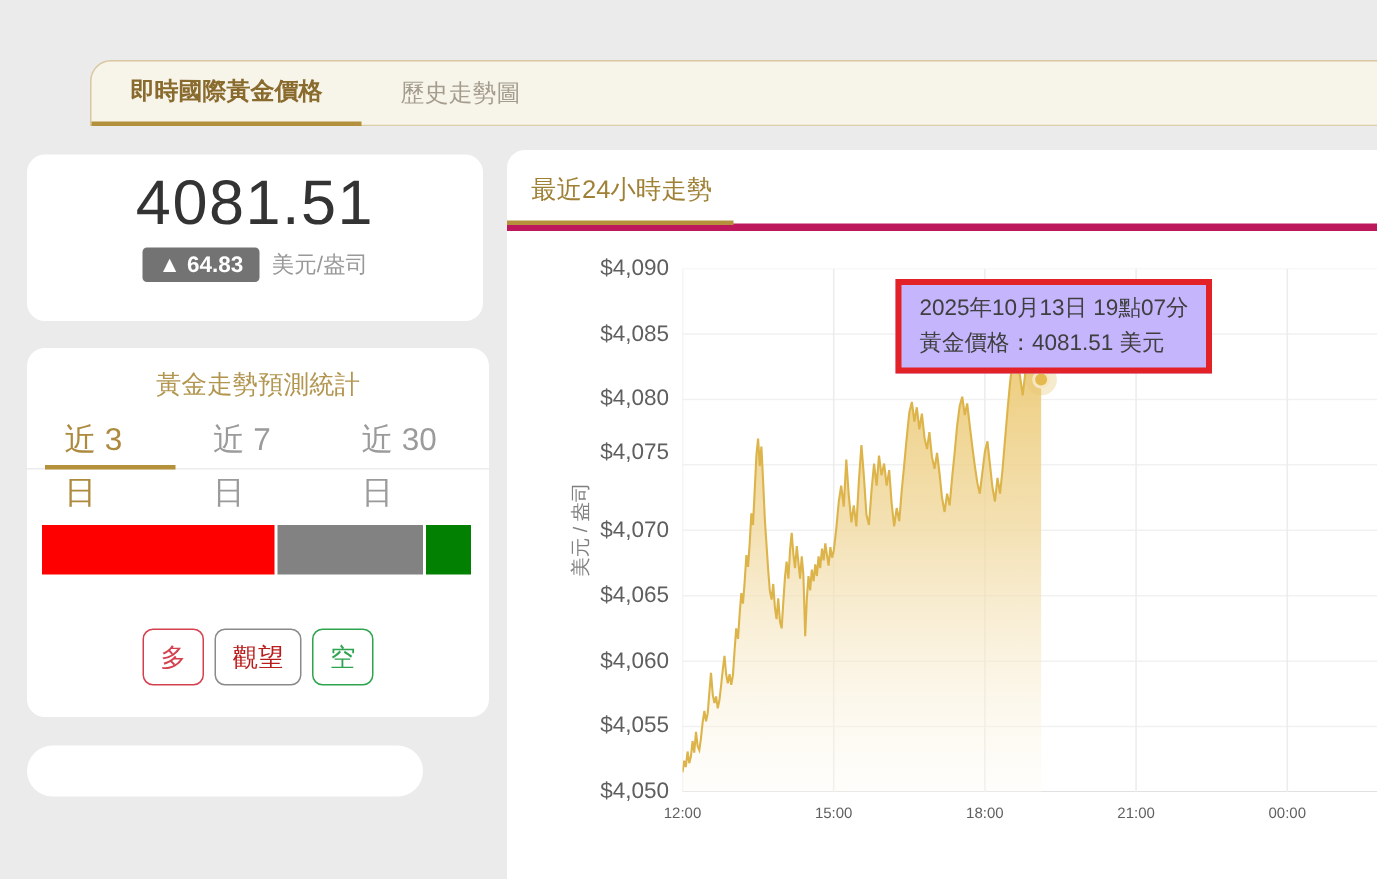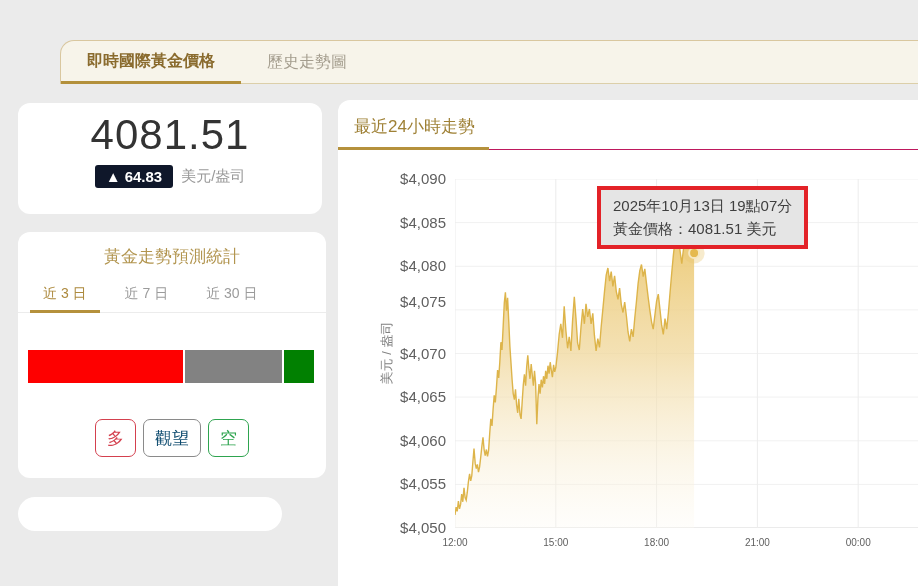--- a/index.html
+++ b/index.html
@@ -25,85 +25,85 @@
   .chg-badge { color:#fff; font-size:15px; font-weight:bold; padding:3px 11px; border-radius:3px; }
   .unit { color:#999; font-size:15px; }
 
   
   .pred-card { left:18px; top:232px; width:308px; height:246px; }
   .pc-title { position:absolute; top:13px; left:0; right:0; text-align:center;
     color:#b2954f; font-size:17px; }
   .pc-tabs { position:absolute; top:44px; left:0; right:0; height:37px;
     border-bottom:1px solid #ececec; display:flex; }
   .ptab { height:37px; line-height:35px; padding:0 13px; margin-left:12px;
-    font-size:14px; color:#9b9b9b; cursor:pointer; }
+    font-size:21px; color:#9b9b9b; cursor:pointer; }
   .ptab.active { color:#ad8a3e; border-bottom:3px solid #b5913c; }
   .pc-bar { position:absolute; top:118px; left:10px; right:12px; height:33px;
     display:flex; gap:2px; }
   .pc-bar > div { height:100%; }
   .pc-btns { position:absolute; top:187px; left:0; right:0;
     display:flex; justify-content:center; gap:7px; }
   .pbtn { height:38px; min-width:41px; padding:0 11px; background:#fff;
     border:1px solid #999; border-radius:7px; font-size:17px; cursor:pointer;
     font-family:inherit; }
 
   .pill { position:absolute; left:18px; top:497px; width:264px; height:34px;
     border-radius:17px; background:#fff; }
 
   
   .chart-panel { position:absolute; left:338px; top:100px; width:580px; height:486px;
     background:#fff; border-top-left-radius:12px; overflow:hidden; }
-  .panel-head { border-bottom:1px solid #be185d; }
+  .panel-head { border-bottom:5px solid #be185d; }
   .panel-tab { display:inline-block; padding:15px 14px 9px 16px; font-size:17px;
     color:#9f8136; border-bottom:3px solid #b5913c; margin-bottom:-1px; }
   .y-unit { position:absolute; left:49px; top:253px; transform:translate(-50%,-50%) rotate(-90deg);
     font-size:13px; color:#808080; white-space:nowrap; }
   .plot { position:absolute; left:117px; top:79px; width:470px; height:349px; }
   .ylabels { position:absolute; left:0; top:79px; width:108px; height:349px; }
   .ylabels div { position:absolute; right:0; width:100%; text-align:right;
     font-size:15px; color:#5f5f5f; }
   .xlabels { position:absolute; left:117px; top:437px; width:470px; height:20px; }
   .xlabels div { position:absolute; transform:translateX(-50%); font-size:10px; color:#5f5f5f; }
-  .tooltip { position:absolute; left:259px; top:86px; background:#e5e5e5;
+  .tooltip { position:absolute; left:259px; top:86px; background:#c4b5fd;
     border:4px solid #e32228; padding:5px 12px; font-size:15px; color:#3f3f3f;
     line-height:1.5; white-space:nowrap; z-index:5; }
 </style>
 </head>
 <body>
 
 <div class="stage">
 
   <div class="top-tabbar">
     <div class="ttab active">即時國際黃金價格</div>
     <div class="ttab">歷史走勢圖</div>
   </div>
 
   <div class="card price-card">
     <div class="big-price">4081.51</div>
     <div class="price-row">
-      <span class="chg-badge" id="chg-badge" style="background: #0f172a;">▲ 64.83</span>
+      <span class="chg-badge" id="chg-badge" style="background: #737373;">▲ 64.83</span>
       <span class="unit">美元/盎司</span>
     </div>
   </div>
 
   <div class="card pred-card">
     <div class="pc-title">黃金走勢預測統計</div>
     <div class="pc-tabs">
       <div class="ptab active">近 3 日</div>
       <div class="ptab">近 7 日</div>
       <div class="ptab">近 30 日</div>
     </div>
     <div class="pc-bar" id="sent-bar">
         <div style="background: rgb(254, 0, 0); flex: 53.7 0 0px;"></div>
         <div style="background: rgb(130, 130, 130); flex: 33.3 0 0px;"></div>
         <div style="background: rgb(1, 128, 1); flex: 10.5 0 0px;"></div>
       </div>
     <div class="pc-btns">
       <button class="pbtn" id="btn-long" style="color: rgb(212, 64, 78); border-color: rgb(212, 64, 78);">多</button>
-      <button class="pbtn" id="btn-watch" style="color: #0c4a6e; border-color: rgb(138, 138, 138);">觀望</button>
+      <button class="pbtn" id="btn-watch" style="color: #b91c1c; border-color: rgb(138, 138, 138);">觀望</button>
       <button class="pbtn" id="btn-short" style="color: rgb(46, 164, 79); border-color: rgb(46, 164, 79);">空</button>
     </div>
   </div>
 
   <div class="pill"></div>
 
   <div class="chart-panel">
     <div class="panel-head">
       <span class="panel-tab">最近24小時走勢</span>
     </div>

